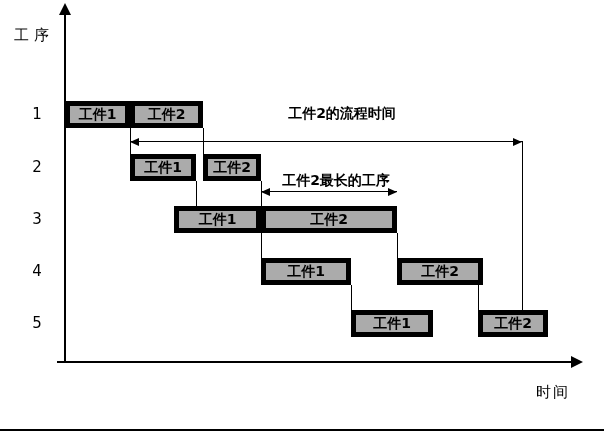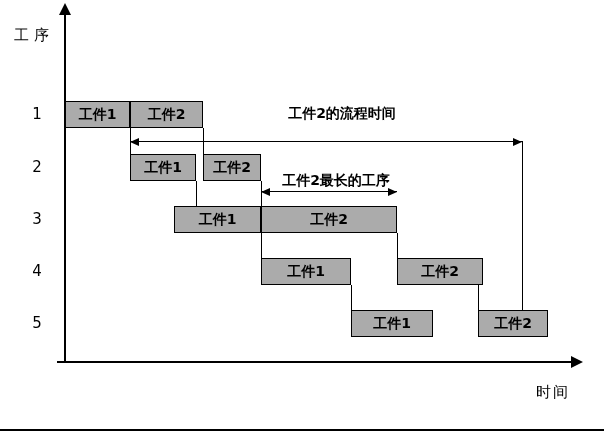--- a/index.html
+++ b/index.html
@@ -12,21 +12,21 @@
 
   .yaxis-line { position:absolute; left:64px; top:14px; width:2px; height:349px; background:#000; }
   .xaxis-line { position:absolute; left:57px; top:361px; width:515px; height:2px; background:#000; }
   .yaxis-arrow { position:absolute; left:59px; top:3px; width:0; height:0;
                  border-left:6px solid transparent; border-right:6px solid transparent; border-bottom:12px solid #000; }
   .xaxis-arrow { position:absolute; left:571px; top:356px; width:0; height:0;
                  border-top:6px solid transparent; border-bottom:6px solid transparent; border-left:12px solid #000; }
 
   .row-label { position:absolute; left:24px; width:26px; text-align:center; font-size:15px; }
 
-  .bar { position:absolute; border:1px solid #be185d; display:flex; align-items:center; justify-content:center;
+  .bar { position:absolute; border:5px solid #be185d; display:flex; align-items:center; justify-content:center;
          font-size:14px; font-weight:bold; white-space:nowrap; overflow:hidden; }
 
   .vline { position:absolute; width:1px; background:#000; }
   .hline { position:absolute; height:1px; background:#000; }
 
   .tri-left  { position:absolute; width:0; height:0;
                border-top:4px solid transparent; border-bottom:4px solid transparent; border-right:9px solid #000; }
   .tri-right { position:absolute; width:0; height:0;
                border-top:4px solid transparent; border-bottom:4px solid transparent; border-left:9px solid #000; }
 

